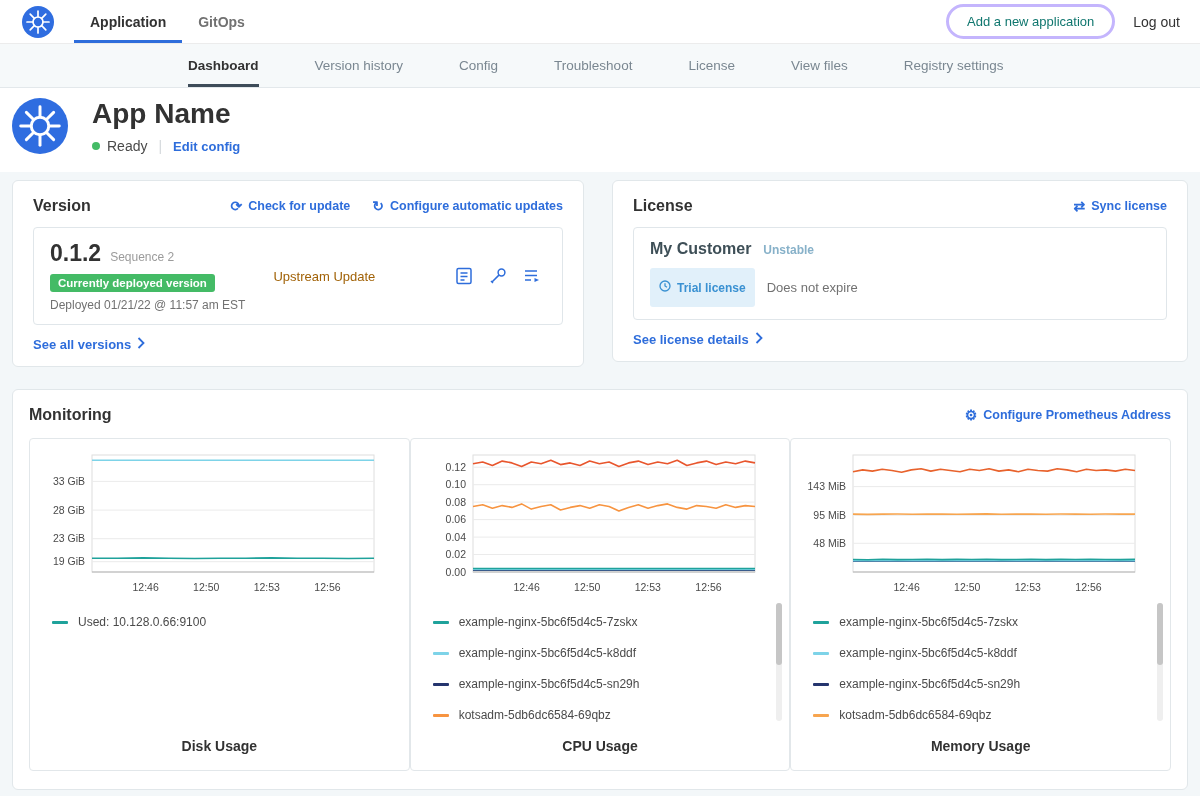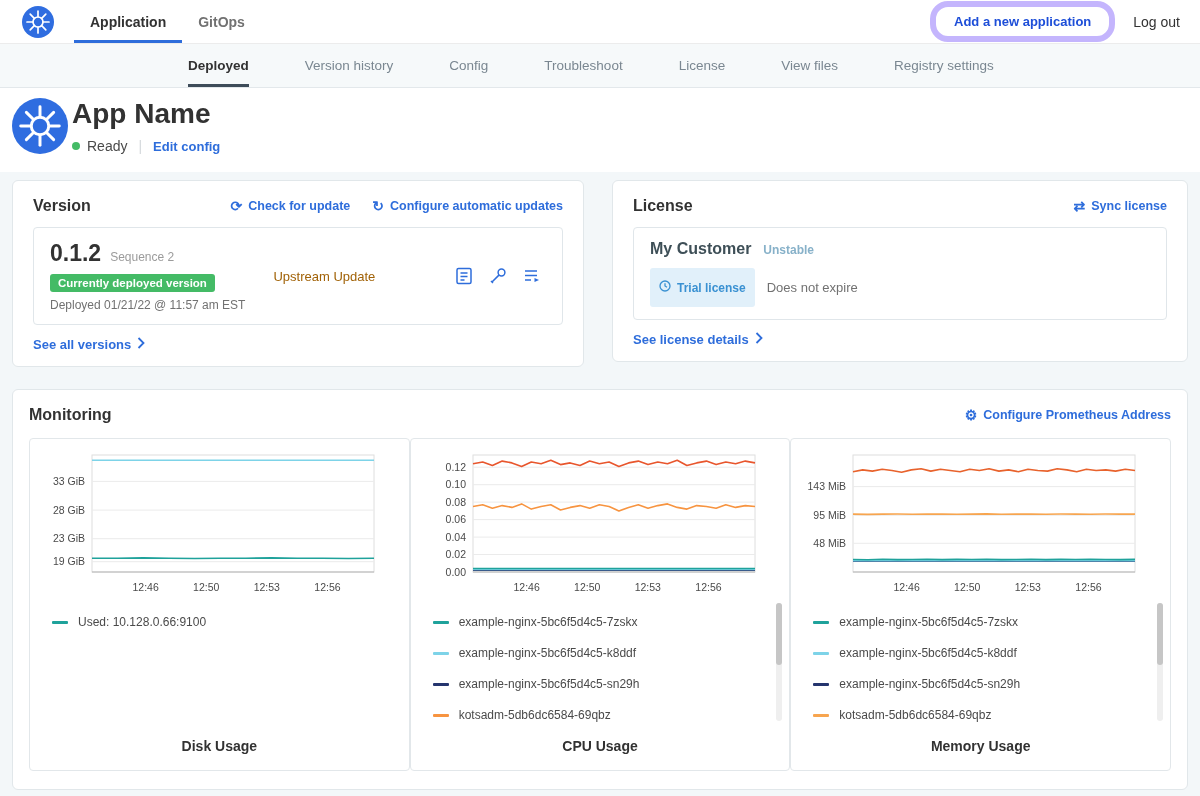--- a/index.html
+++ b/index.html
@@ -9,37 +9,37 @@
   
   .topnav { height:44px; background:#fff; display:flex; align-items:stretch;
     border-bottom:1px solid #ececec; padding:0 20px 0 22px; }
   .brand { display:flex; align-items:center; margin-right:20px; cursor:pointer; }
   .brand svg { display:block; }
   .topnav-tabs { display:flex; align-items:stretch; }
   .topnav-tab { display:flex; align-items:center; padding:0 16px; font-size:14px;
     color:#717171; font-weight:600; cursor:pointer; }
   .topnav-tab.active { color:#323232; font-weight:700; box-shadow: inset 0 -3px 0 #2e6ddb; }
   .topnav-right { margin-left:auto; display:flex; align-items:center; gap:18px; }
-  .add-app-btn { background:#fff; border:6px solid #c4b5fd; color:#1d4ed8;
-    border-radius:18px; padding:7px 18px; font-size:13px; font-weight:700;
+  .add-app-btn { background:#fff; border:3px solid #c4b5fd; color:#0f766e;
+    border-radius:18px; padding:7px 18px; font-size:13px; font-weight:400;
     font-family:inherit; cursor:pointer; }
   .logout { font-size:14px; color:#323232; cursor:pointer; }
 
   
   .subnav { height:44px; background:#f6f9fa; border-bottom:1px solid #e3e8eb;
     display:flex; align-items:stretch; padding-left:188px; gap:56px; }
   .subnav-tab { display:flex; align-items:center; font-size:13.5px; color:#7a8791;
     cursor:pointer; }
   .subnav-tab.active { color:#323232; font-weight:700; box-shadow: inset 0 -3px 0 #3e4c59; }
 
   
   .app-header { background:#fff; display:flex; align-items:flex-start;
     padding:8px 0 14px 12px; }
   .app-logo { margin-top:2px; }
-  .app-header-text { margin-left:4px; padding-top:2px; }
+  .app-header-text { margin-left:24px; padding-top:2px; }
   .app-title { font-size:28px; font-weight:700; color:#323232; }
   .status-row { display:flex; align-items:center; margin-top:8px; }
   .status-dot { width:8px; height:8px; border-radius:50%; background:#44bb66; }
   .status-label { font-size:14px; color:#4a4a4a; margin-left:7px; }
   .status-divider { color:#d4d9dc; margin:0 11px; font-size:14px; }
   .link { color:#2e6ddb; font-weight:700; cursor:pointer; }
   .edit-config { font-size:13px; }
 
   
   .main { background:#f3f7f9; padding:8px 12px 16px; height:628px; }
@@ -119,21 +119,21 @@
     <div class="topnav-tab active">Application</div>
     <div class="topnav-tab">GitOps</div>
   </nav>
   <div class="topnav-right">
     <button class="add-app-btn">Add a new application</button>
     <div class="logout">Log out</div>
   </div>
 </header>
 
 <nav class="subnav">
-  <div class="subnav-tab active">Deployed</div>
+  <div class="subnav-tab active">Dashboard</div>
   <div class="subnav-tab">Version history</div>
   <div class="subnav-tab">Config</div>
   <div class="subnav-tab">Troubleshoot</div>
   <div class="subnav-tab">License</div>
   <div class="subnav-tab">View files</div>
   <div class="subnav-tab">Registry settings</div>
 </nav>
 
 <section class="app-header">
   <div class="app-logo">

